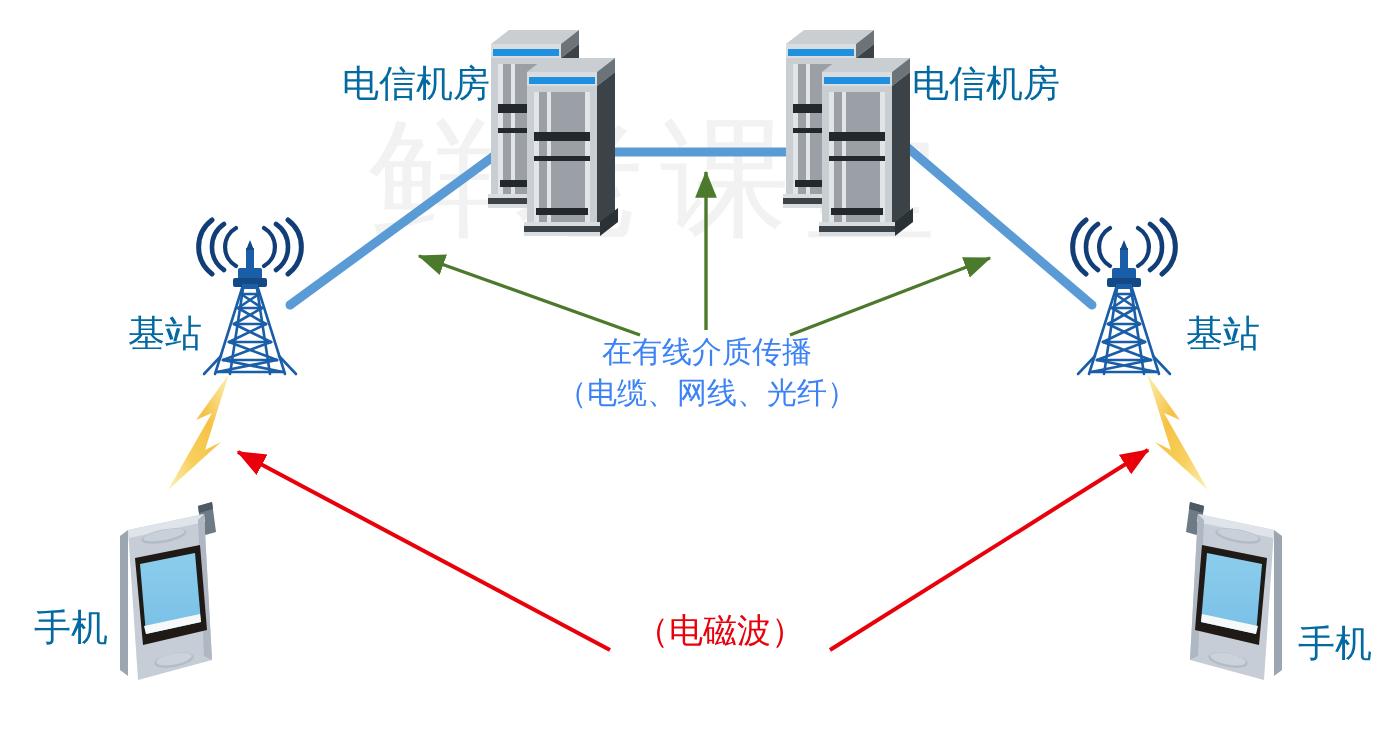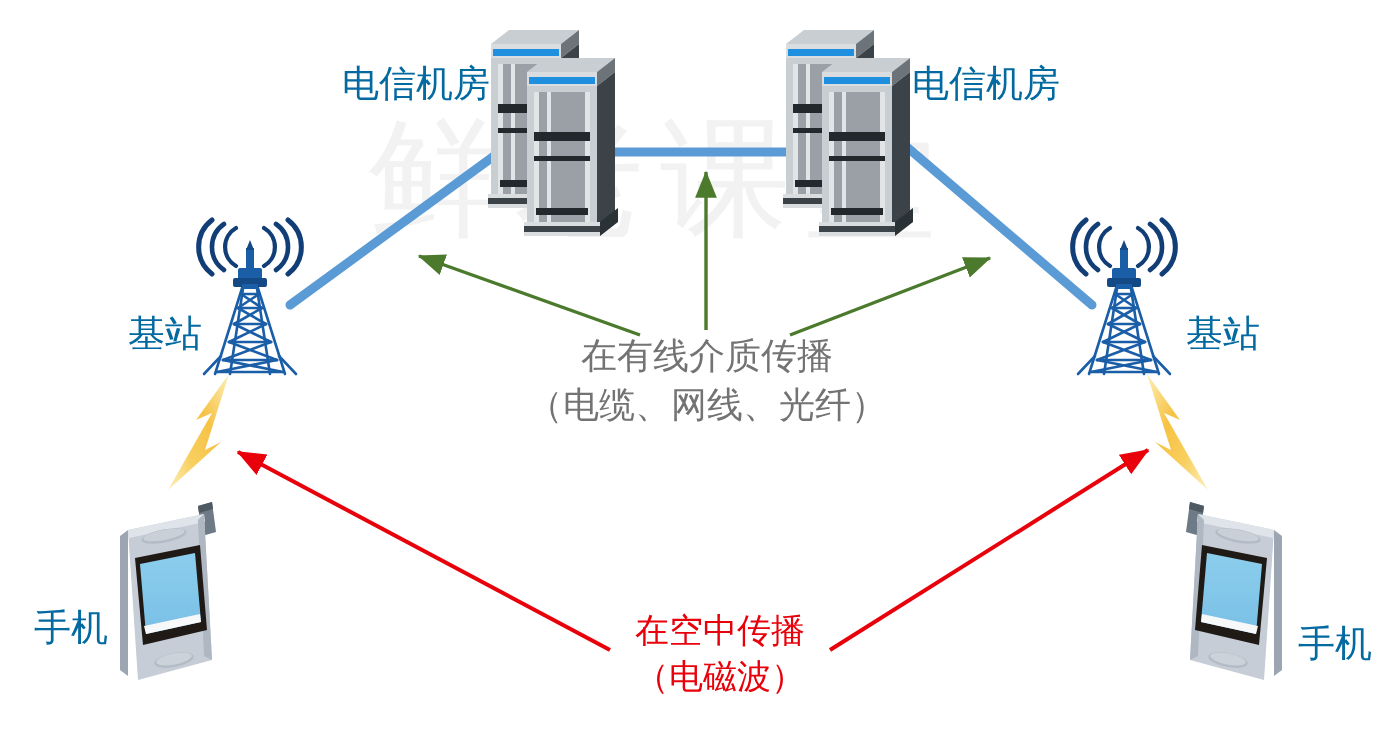--- a/index.html
+++ b/index.html
@@ -29,22 +29,22 @@
     position: absolute;
     white-space: nowrap;
     font-family: "Liberation Sans", "DejaVu Sans", sans-serif;
     line-height: 1.18;
   }
   .lbl-dark {
     color: #0369a1;
     font-size: 37px;
   }
   .lbl-green {
-    color: #737373;
-    font-size: 36px;
+    color: #3b82f6;
+    font-size: 30px;
     text-align: center;
   }
   .lbl-red {
     color: #e8000a;
     font-size: 34px;
     text-align: center;
   }
   .wm {
     position: absolute;
     color: #f2f2f2;
@@ -239,17 +239,16 @@
   <div class="lbl lbl-dark" style="left:34px; top:606px;">手机</div>
 
   <div class="lbl lbl-dark" style="left:1298px; top:622px;">手机</div>
 
   <div style="position:absolute; left:487px; top:332px; width:440px; text-align:center;">
     <div class="lbl-green" style="position:static;">在有线介质传播</div>
     <div class="lbl-green" style="position:static; margin-top:0;">（电缆、网线、光纤）</div>
   </div>
 
   <div style="position:absolute; left:500px; top:608px; width:440px; text-align:center;">
-    <div class="lbl-red" style="position:static;">在空中传播</div>
     <div class="lbl-red" style="position:static; margin-top:0;">（电磁波）</div>
   </div>
 
 </div>
 
 </body></html>

